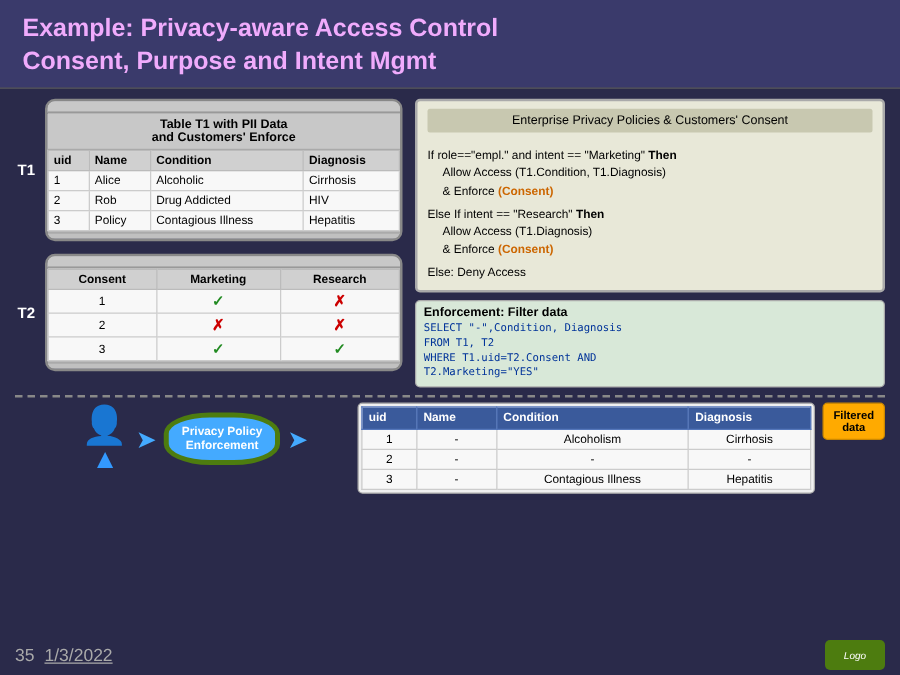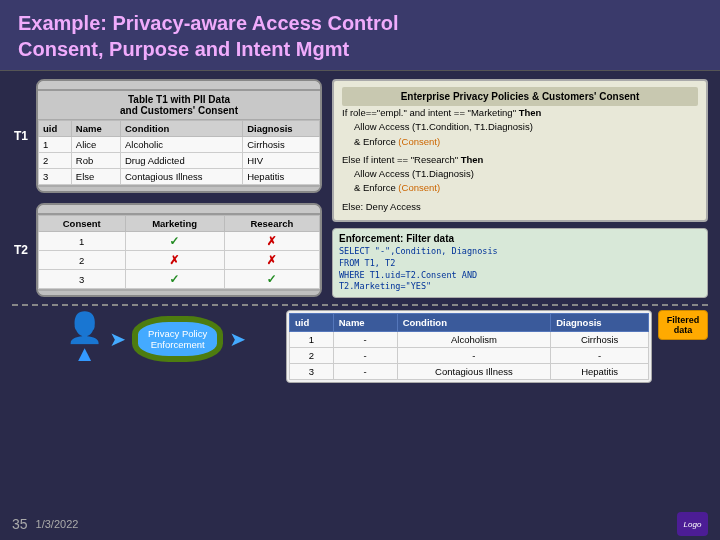--- a/index.html
+++ b/index.html
@@ -132,30 +132,30 @@
     .enterprise-box {
       background: #e8e8d8;
       border: 2px solid #aaa;
       border-radius: 4px;
       padding: 6px 8px;
       color: #000;
       font-size: 9.5px;
       line-height: 1.5;
     }
     .enterprise-title {
-      font-weight: bold;
+      font-weight: normal;
       font-size: 10px;
       text-align: center;
       color: #000;
-      margin-bottom: 0;
+      margin-bottom: 12px;
       background: #c8c8b0;
       padding: 2px;
       border-radius: 2px;
     }
-    .orange-text { color: #cc6600; font-weight: normal; }
+    .orange-text { color: #cc6600; font-weight: bold; }
     
     .result-section {
       background: #f0f0f0;
       border: 1px solid #aaa;
       border-radius: 4px;
       padding: 2px;
     }
     table.result-table {
       width: 100%;
       border-collapse: collapse;
@@ -211,31 +211,32 @@
       text-align: center;
       border: 1px solid #cc8800;
       min-width: 50px;
     }
     .page-num {
       color: #aaa;
       font-size: 14px;
     }
     .date-text {
       color: #aaa;
-      font-size: 11px;
+      font-size: 14px;
+      text-decoration: underline;
     }
     .privacy-enforcement-label {
       background: #44aaff;
       color: #fff;
-      border: 6px solid #4d7c0f;
+      border: 4px solid #4d7c0f;
       border-radius: 40%;
       padding: 6px 10px;
       text-align: center;
       font-size: 9.5px;
-      font-weight: normal;
+      font-weight: bold;
       min-width: 70px;
     }
     .layout-wrapper {
       width: 720px;
       height: 540px;
       background: #2a2a4a;
       display: flex;
       flex-direction: column;
     }
   </style>
@@ -252,21 +253,21 @@
   <div class="main-content">
 
     <div class="left-panel">
 
       <div style="position:relative; margin-left: 24px;">
         <span class="t1-label">T1</span>
         <div class="db-shape">
           <div class="db-top"></div>
           <div class="table-header-label">
             <span>Table T1 with PII Data</span><br>
-            <span>and Customers' Consent</span>
+            <span>and Customers' Enforce</span>
           </div>
           <table class="data-table">
             <thead>
               <tr>
                 <th>uid</th>
                 <th>Name</th>
                 <th>Condition</th>
                 <th>Diagnosis</th>
               </tr>
             </thead>
@@ -278,21 +279,21 @@
                 <td>Cirrhosis</td>
               </tr>
               <tr>
                 <td>2</td>
                 <td>Rob</td>
                 <td>Drug Addicted</td>
                 <td>HIV</td>
               </tr>
               <tr>
                 <td>3</td>
-                <td>Else</td>
+                <td>Policy</td>
                 <td>Contagious Illness</td>
                 <td>Hepatitis</td>
               </tr>
             </tbody>
           </table>
           <div style="height:6px; background:#c0c0c0; border-radius: 0 0 6px 6px; border-top: 2px solid #aaa;"></div>
         </div>
       </div>
 
       <div style="position:relative; margin-left: 24px; margin-top: 4px;">
@@ -422,15 +423,15 @@
           <span>data</span>
         </div>
       </div>
     </div>
   </div>
 
   <div style="display:flex; align-items:center; padding: 2px 12px 4px 12px; gap:8px;">
     <span class="page-num">35</span>
     <span class="date-text">1/3/2022</span>
     <div style="flex:1;"></div>
-    <div style="width:31px; height:24px; background:#4c1d95; border-radius:4px; display:flex; align-items:center; justify-content:center; font-size:8px;font-style:italic;">Logo</div>
+    <div style="width:48px; height:24px; background:#4d7c0f; border-radius:4px; display:flex; align-items:center; justify-content:center; font-size:8px;font-style:italic;">Logo</div>
   </div>
 </div>
 
 </body></html>

